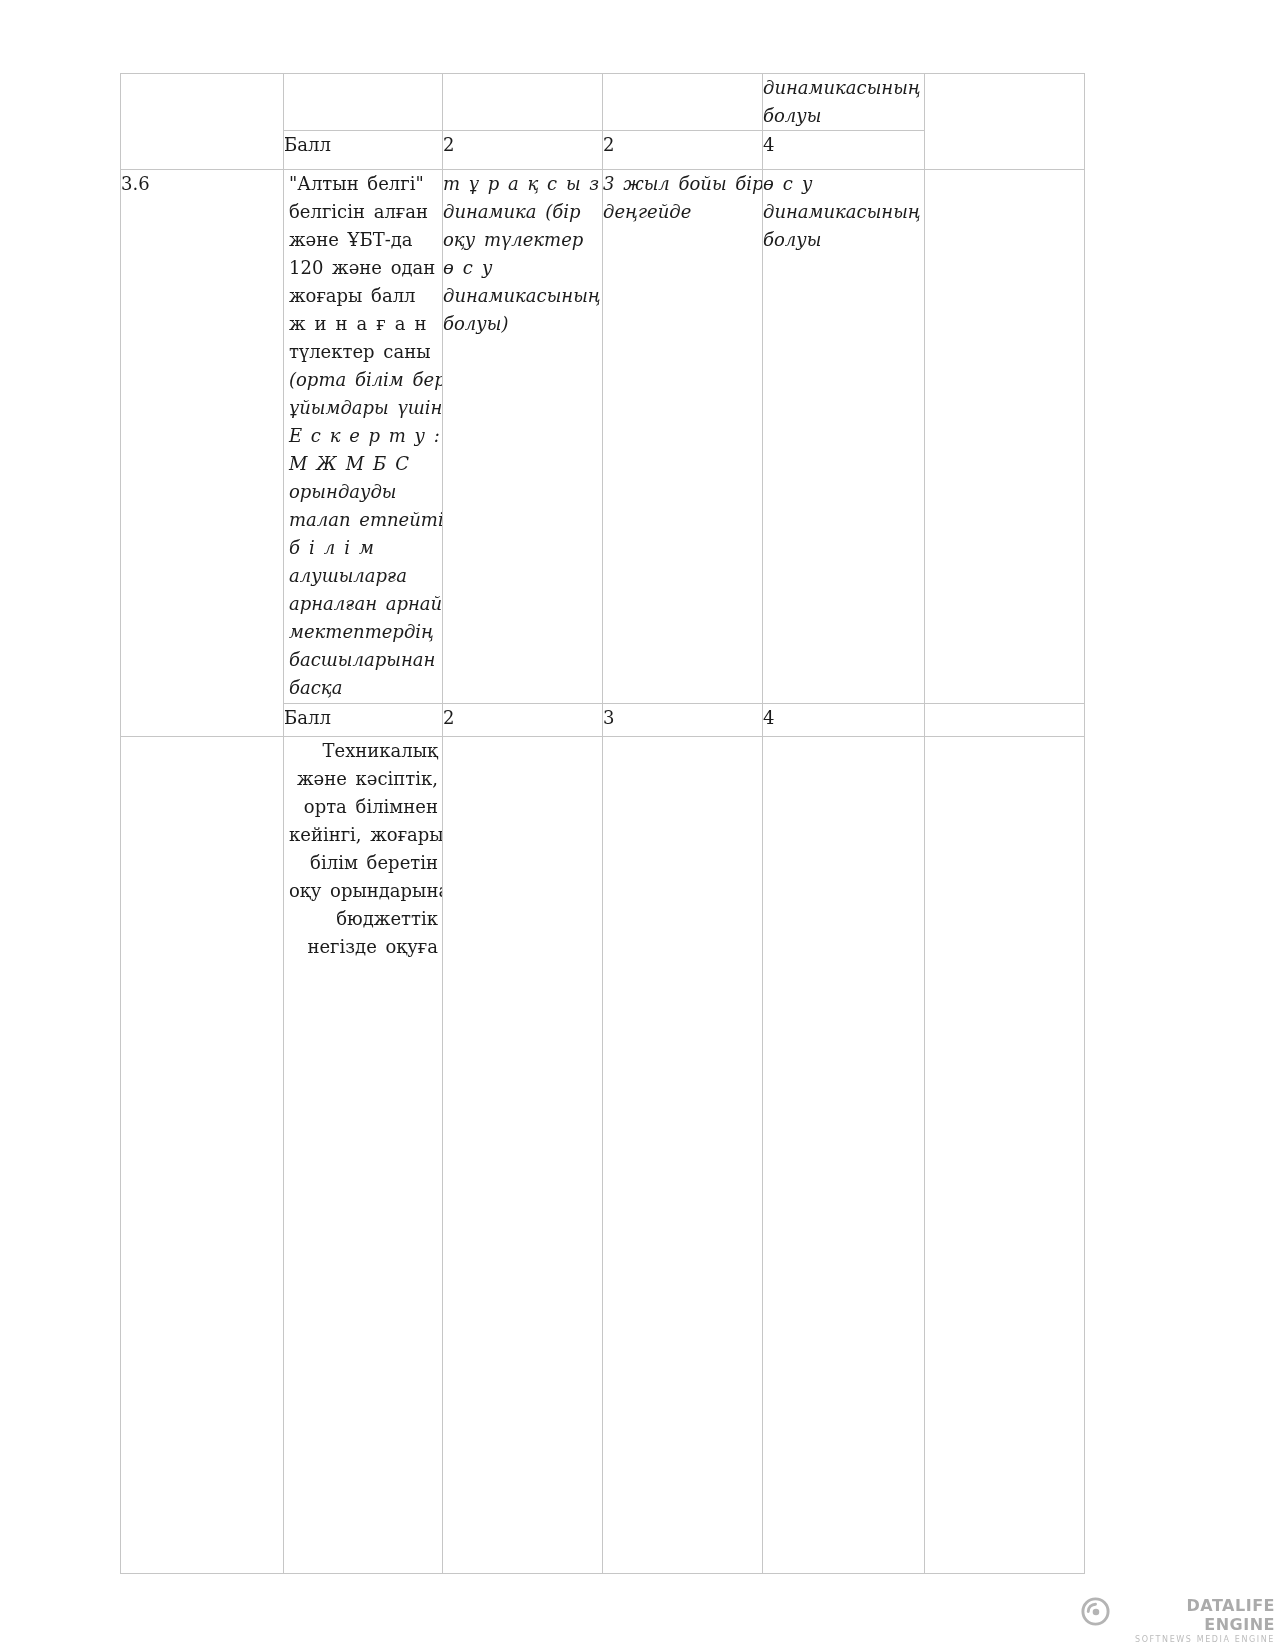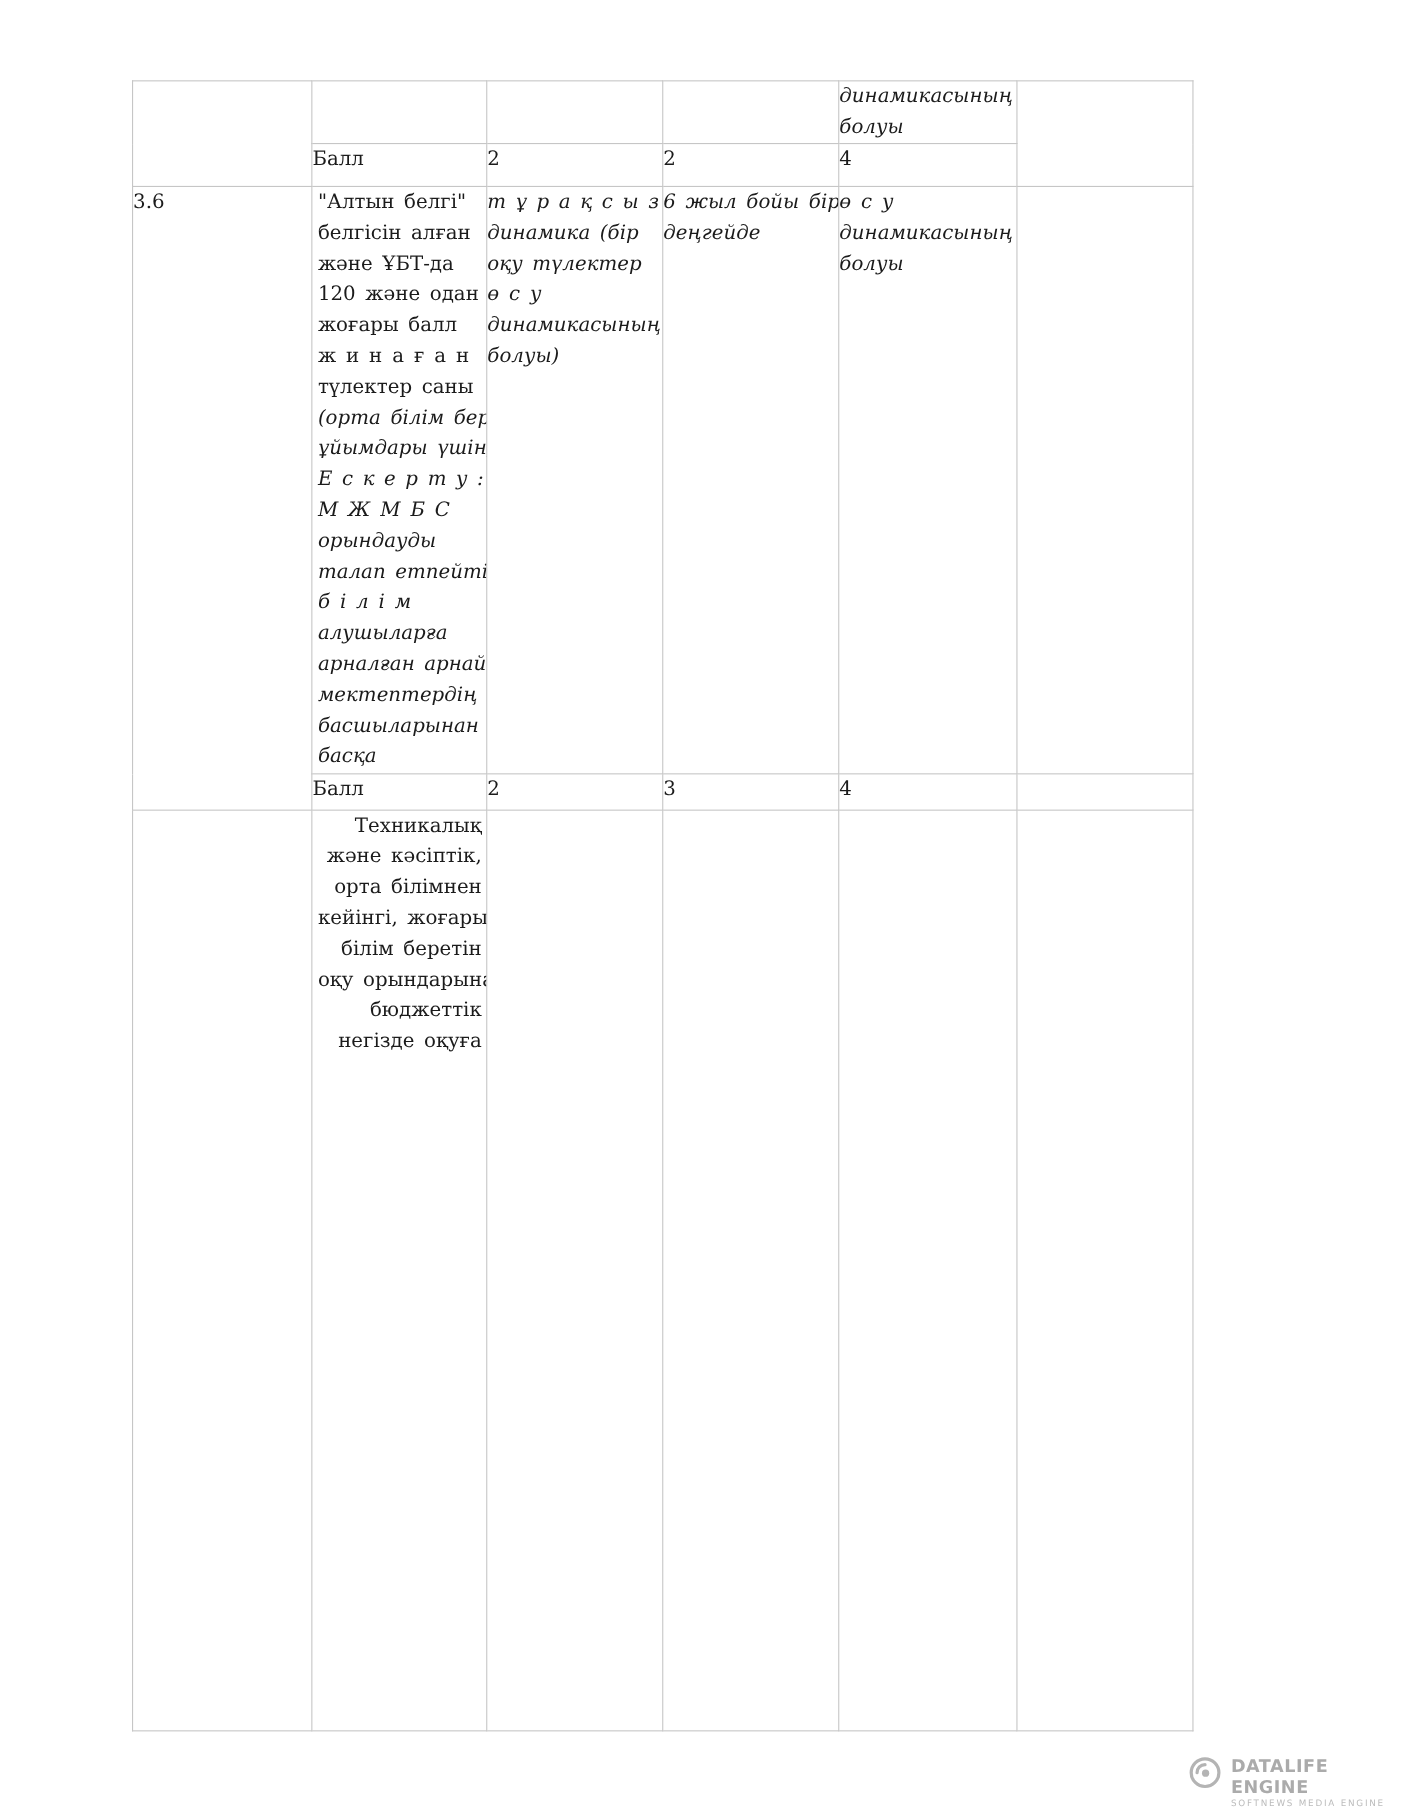--- a/index.html
+++ b/index.html
@@ -47,20 +47,21 @@
   .pad-xs { padding-top: 2px; }
   .pad-b { padding-bottom: 2px; text-align: right; }
   
   .watermark {
     position: absolute;
     left: 1080px;
     top: 1596px;
     display: flex;
     align-items: flex-start;
     gap: 8px;
+    text-align: right;
   }
   .wm-text { display: flex; flex-direction: column; }
   .wm-title {
     font-family: "DejaVu Sans", "Liberation Sans", sans-serif;
     font-weight: 700;
     font-size: 16px;
     letter-spacing: 0.5px;
     color: #ababab;
     line-height: 19px;
   }
@@ -129,21 +130,21 @@
 мектептердің
 басшыларынан
 басқа</div>
       </td>
       <td class="v-mid txt italic">т ұ р а қ с ы з
 динамика (бір
 оқу түлектер
 ө с у
 динамикасының
 болуы)</td>
-      <td class="v-mid txt italic">6 жыл бойы бір
+      <td class="v-mid txt italic">3 жыл бойы бір
 деңгейде</td>
       <td class="v-mid txt italic">ө с у
 динамикасының
 болуы</td>
       <td></td>
     </tr>
 
     <tr style="height:33px">
       <td class="txt pad-xs">Балл</td>
       <td class="txt pad-xs">2</td>

